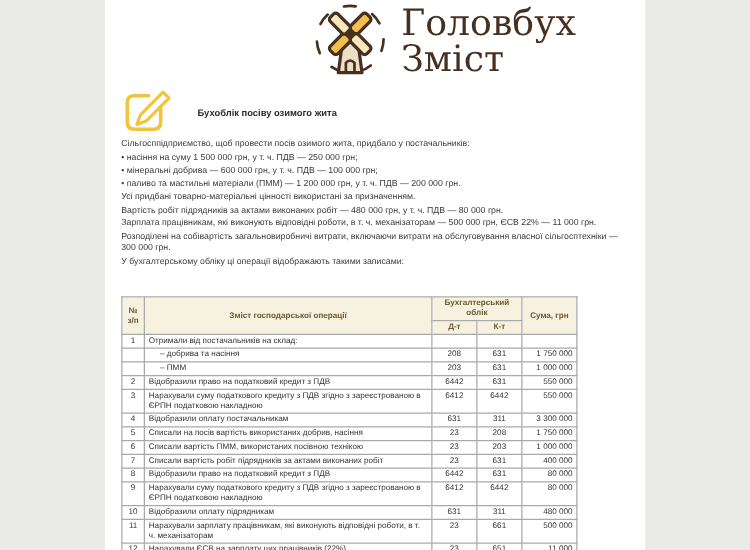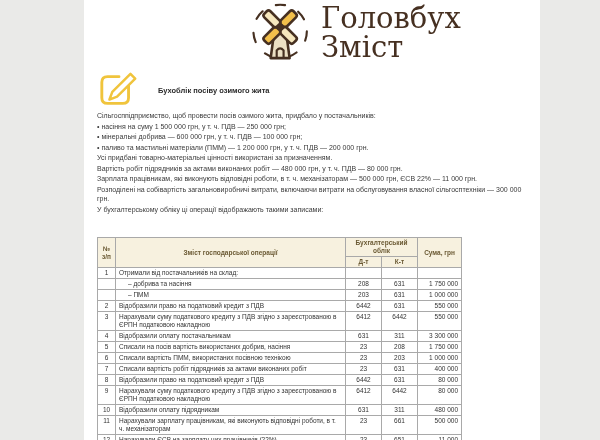--- a/index.html
+++ b/index.html
@@ -1,20 +1,20 @@
 <!DOCTYPE html>
 <html><head>
 <meta charset="utf-8">
 <style>
   html,body{margin:0;padding:0;}
   body{
     width:600px;height:440px;overflow:hidden;position:relative;
     background:#eaeae8;font-family:"Liberation Sans",sans-serif;
   }
-  .card{position:absolute;left:84px;top:0;width:432px;height:440px;background:#ffffff;padding-left:24px;}
+  .card{position:absolute;left:84px;top:0;width:432px;height:440px;background:#ffffff;}
   
   .logo{position:absolute;left:166px;top:3px;display:flex;align-items:flex-start;}
   .logo-icon{width:62px;height:62px;flex:0 0 auto;}
   .logo-text{margin-left:9px;margin-top:1px;font-family:"DejaVu Serif",serif;
     font-size:29px;line-height:29px;color:#463021;}
   
   .title-icon{position:absolute;left:14px;top:69px;width:42px;height:42px;}
   .article-title{position:absolute;left:74px;top:75px;font-size:7.5px;font-weight:bold;color:#2b2b2b;margin-top:11px;}
   
   .paragraphs{position:absolute;left:13px;right:16px;top:111px;font-size:7px;line-height:9.5px;color:#3a3a3a;}

